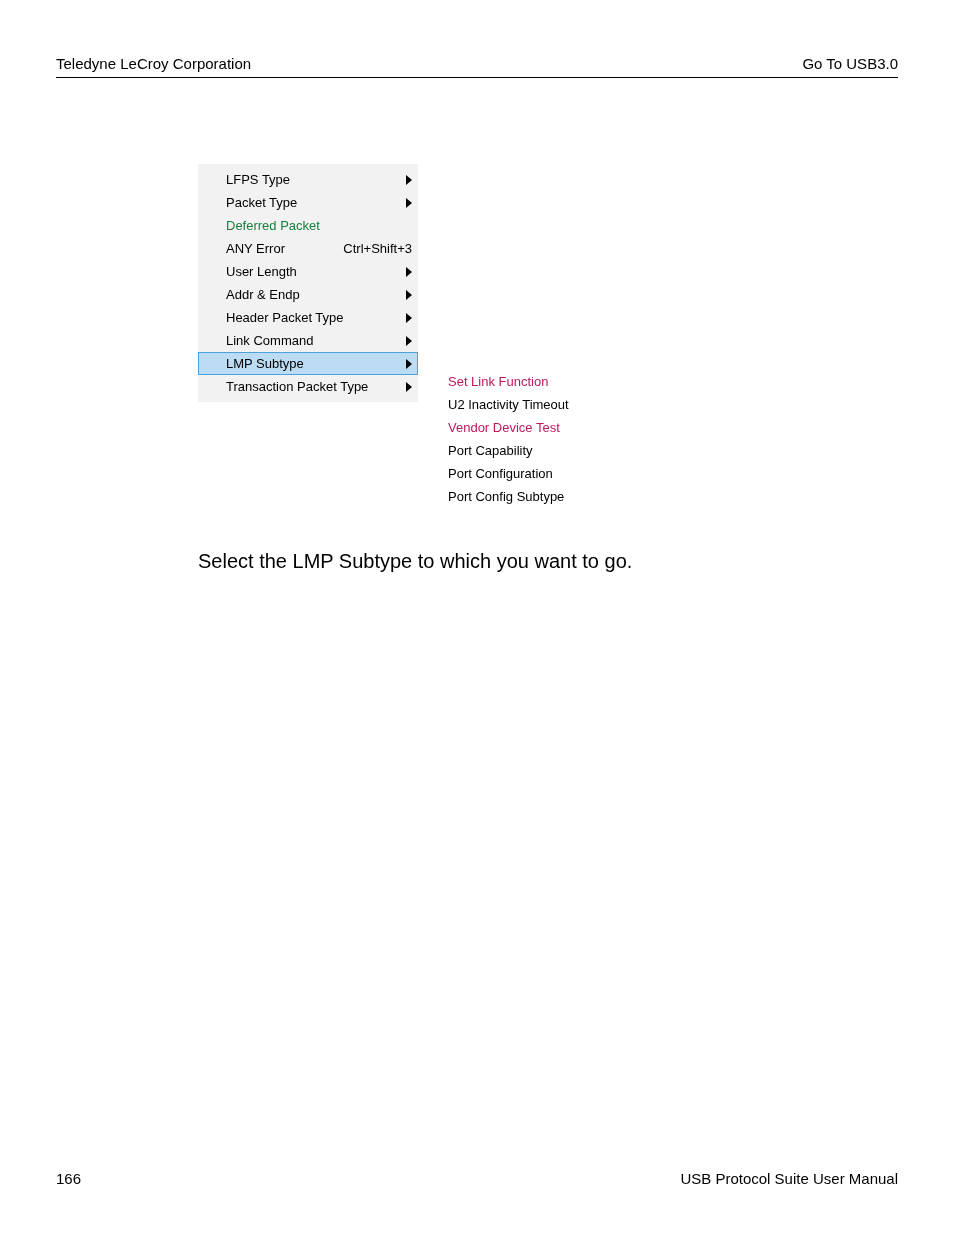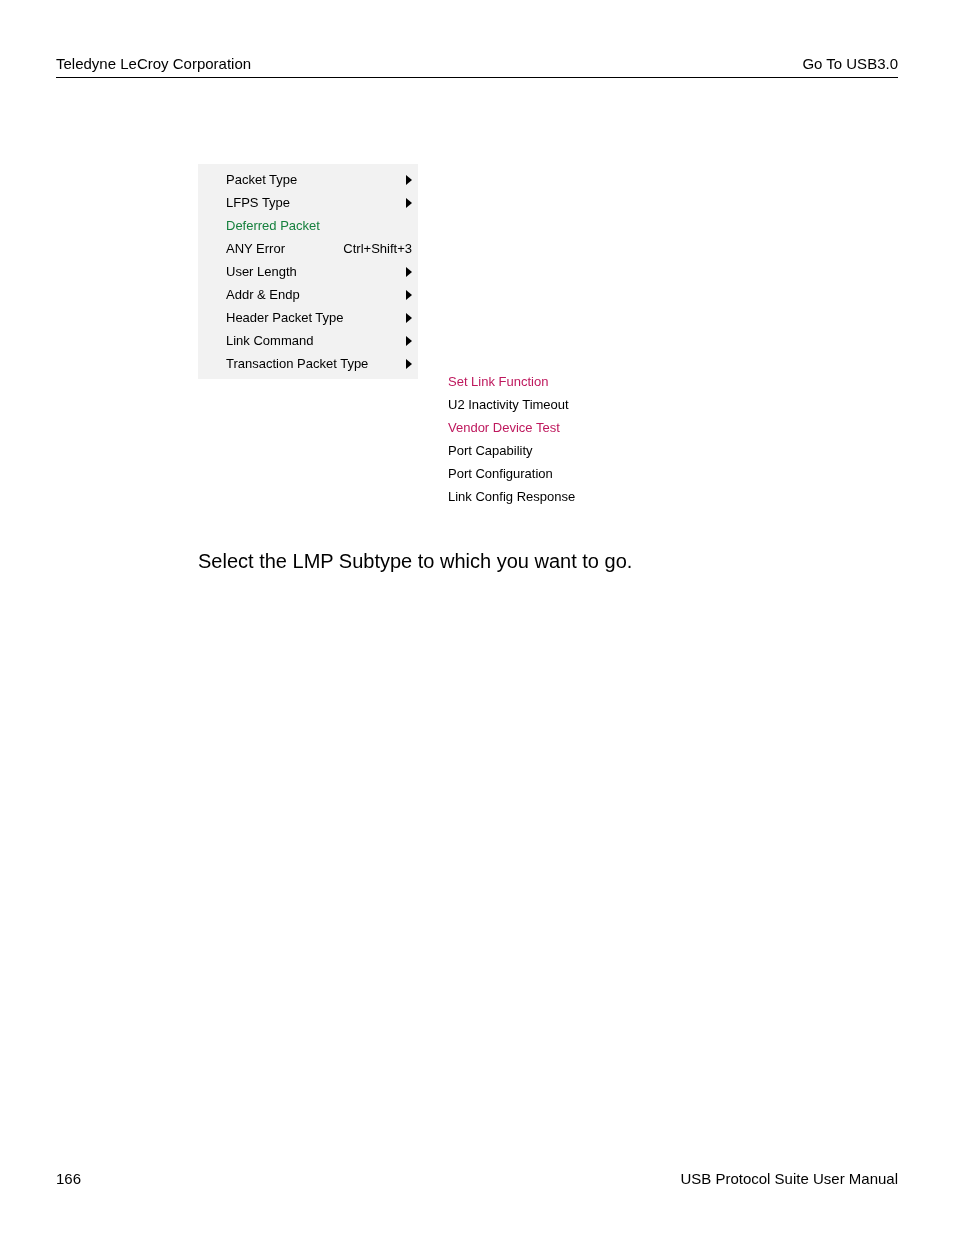--- a/index.html
+++ b/index.html
@@ -96,25 +96,25 @@
 <body>
 
 <div class="page-header">
   <span>Teledyne LeCroy Corporation</span>
   <span>Go To USB3.0</span>
 </div>
 
 <div class="menu-area">
   <div class="main-menu">
     <div class="menu-item">
-      <span>Packet Type</span>
+      <span>LFPS Type</span>
       <span class="arrow"></span>
     </div>
     <div class="menu-item">
-      <span>LFPS Type</span>
+      <span>Packet Type</span>
       <span class="arrow"></span>
     </div>
     <div class="menu-item disabled">
       <span>Deferred Packet</span>
       <span class="arrow-space"></span>
     </div>
     <div class="menu-item">
       <span>ANY Error</span>
       <span class="shortcut">Ctrl+Shift+3</span>
     </div>
@@ -127,20 +127,24 @@
       <span class="arrow"></span>
     </div>
     <div class="menu-item">
       <span>Header Packet Type</span>
       <span class="arrow"></span>
     </div>
     <div class="menu-item">
       <span>Link Command</span>
       <span class="arrow"></span>
     </div>
+    <div class="menu-item highlighted">
+      <span>LMP Subtype</span>
+      <span class="arrow"></span>
+    </div>
     <div class="menu-item">
       <span>Transaction Packet Type</span>
       <span class="arrow"></span>
     </div>
   </div>
 
   <div class="submenu">
     <div class="submenu-item disabled">
       <span>Set Link Function</span>
     </div>
@@ -150,21 +154,21 @@
     <div class="submenu-item disabled">
       <span>Vendor Device Test</span>
     </div>
     <div class="submenu-item">
       <span>Port Capability</span>
     </div>
     <div class="submenu-item">
       <span>Port Configuration</span>
     </div>
     <div class="submenu-item">
-      <span>Link Config Response</span>
+      <span>Port Config Subtype</span>
     </div>
   </div>
 </div>
 
 <div class="body-text">Select the LMP Subtype to which you want to go.</div>
 
 <div class="page-footer">
   <span>166</span>
   <span>USB Protocol Suite User Manual</span>
 </div>

